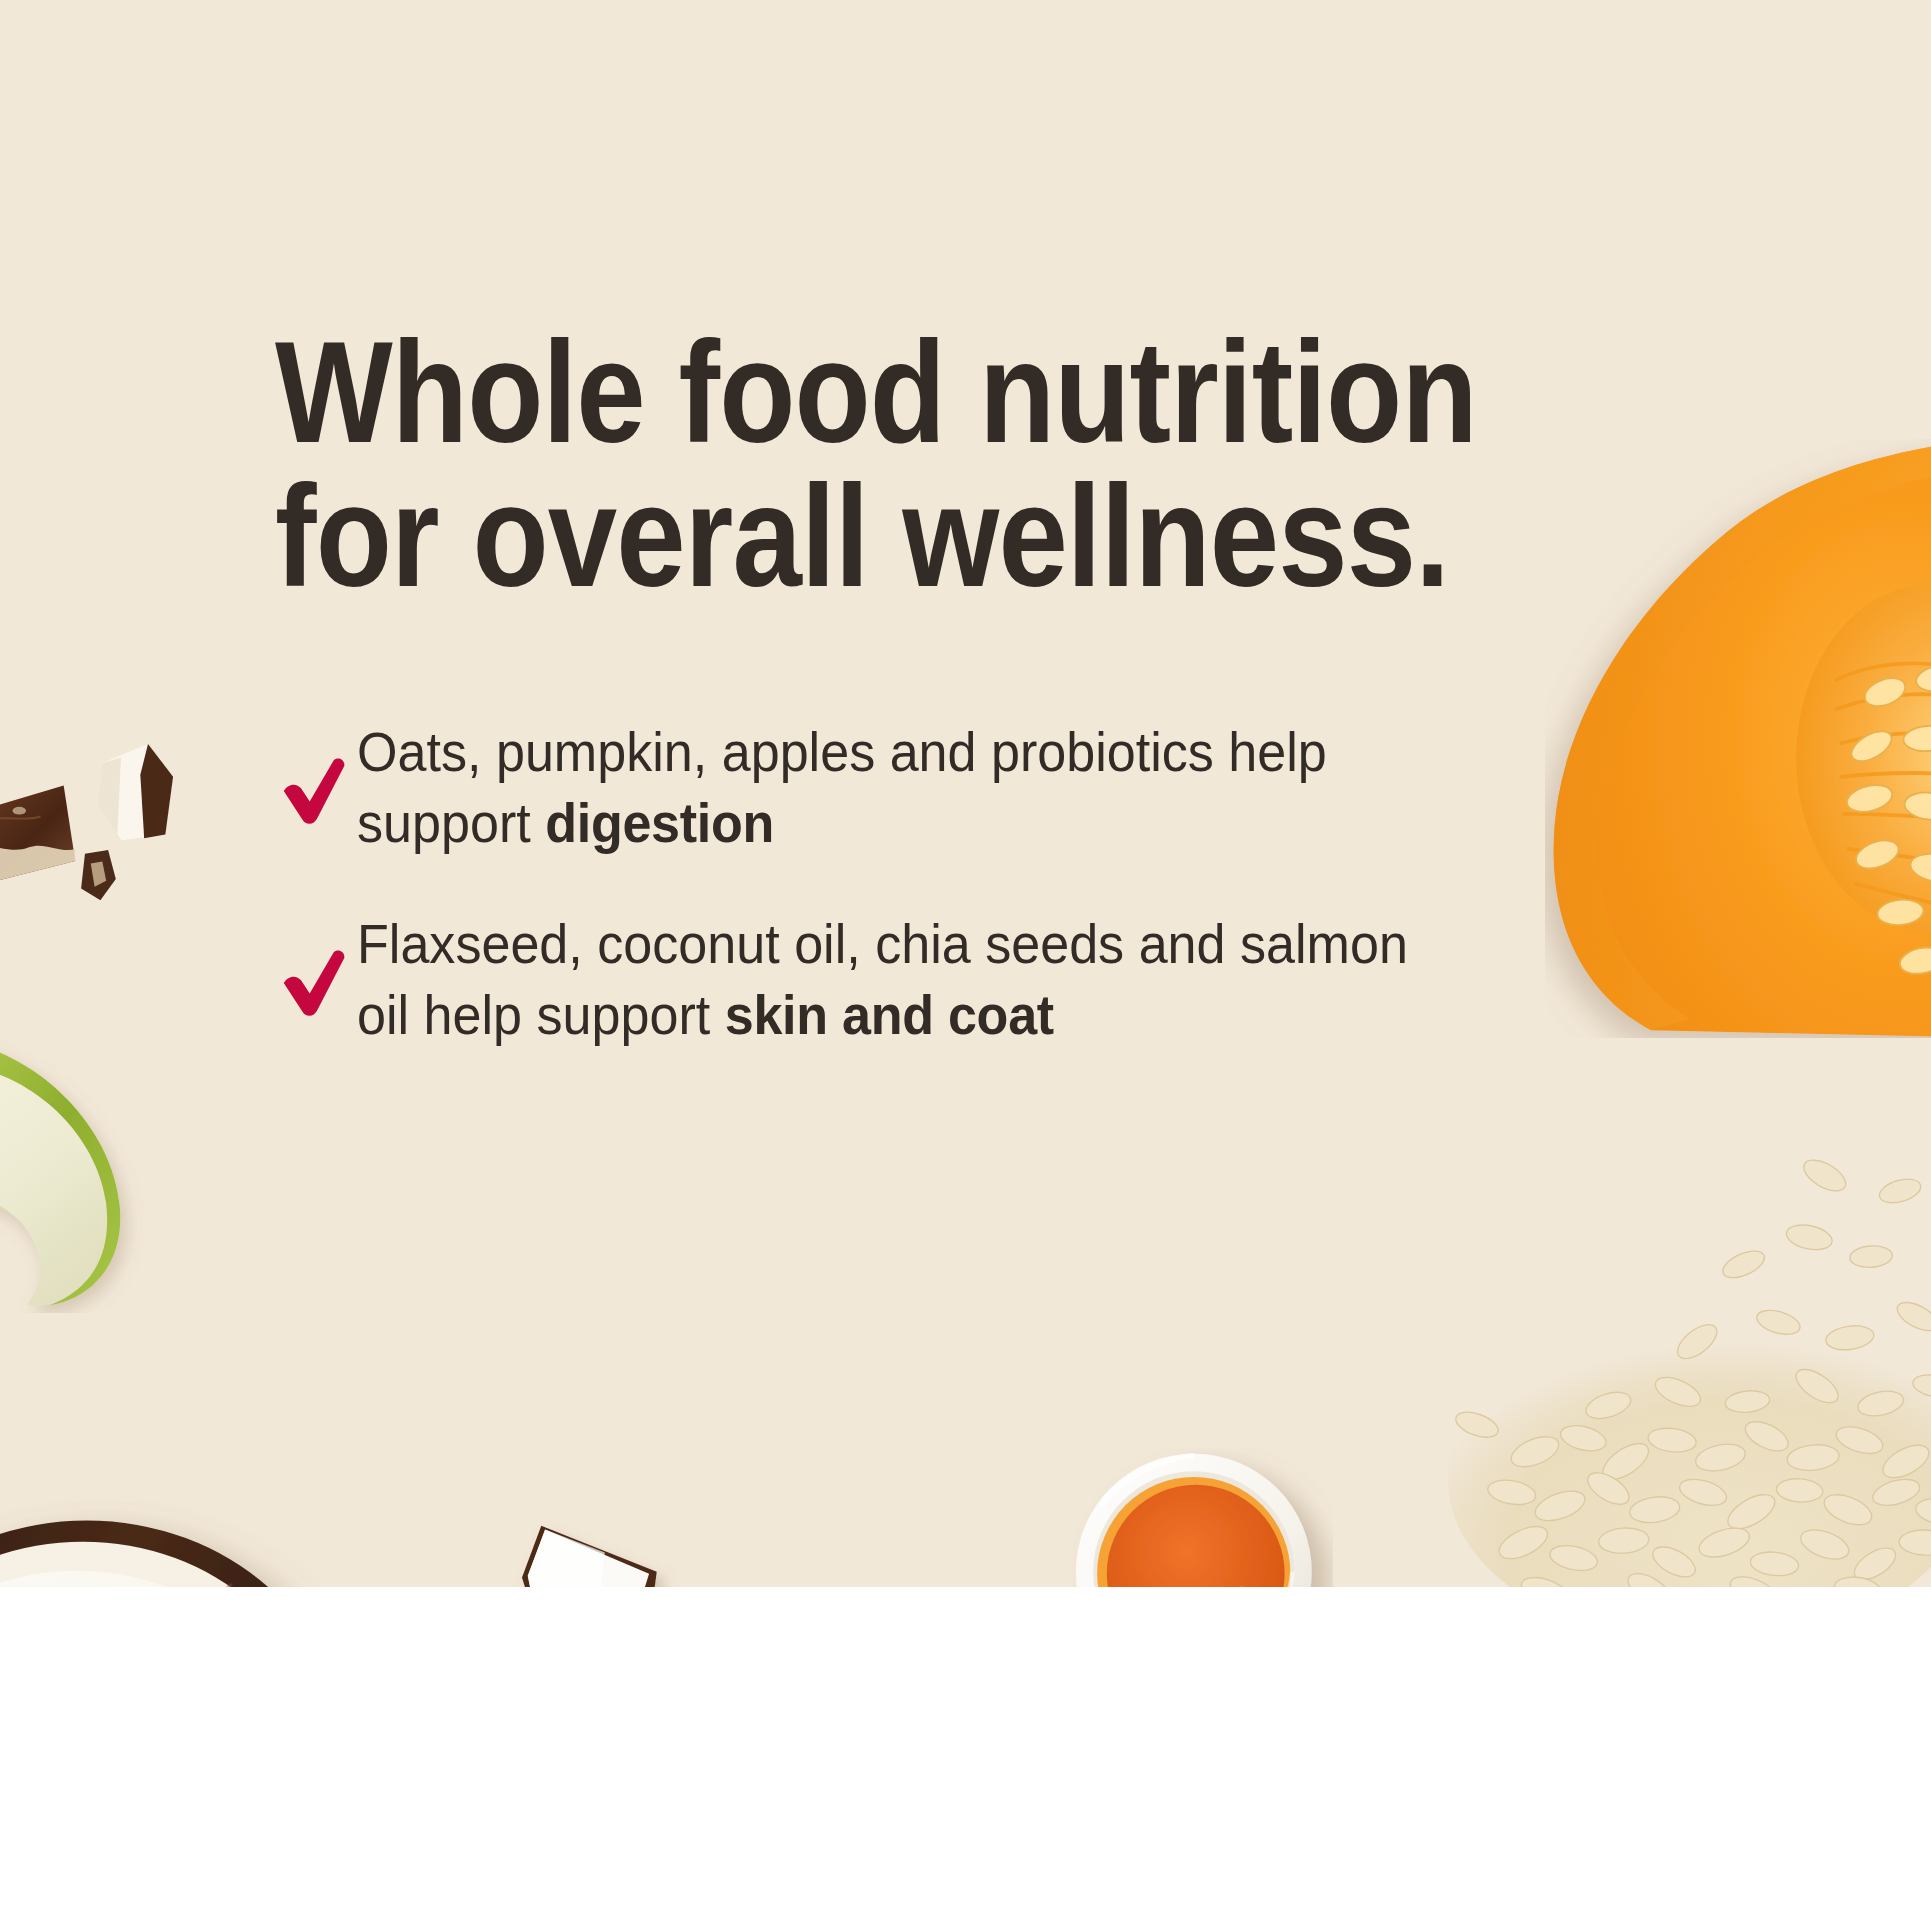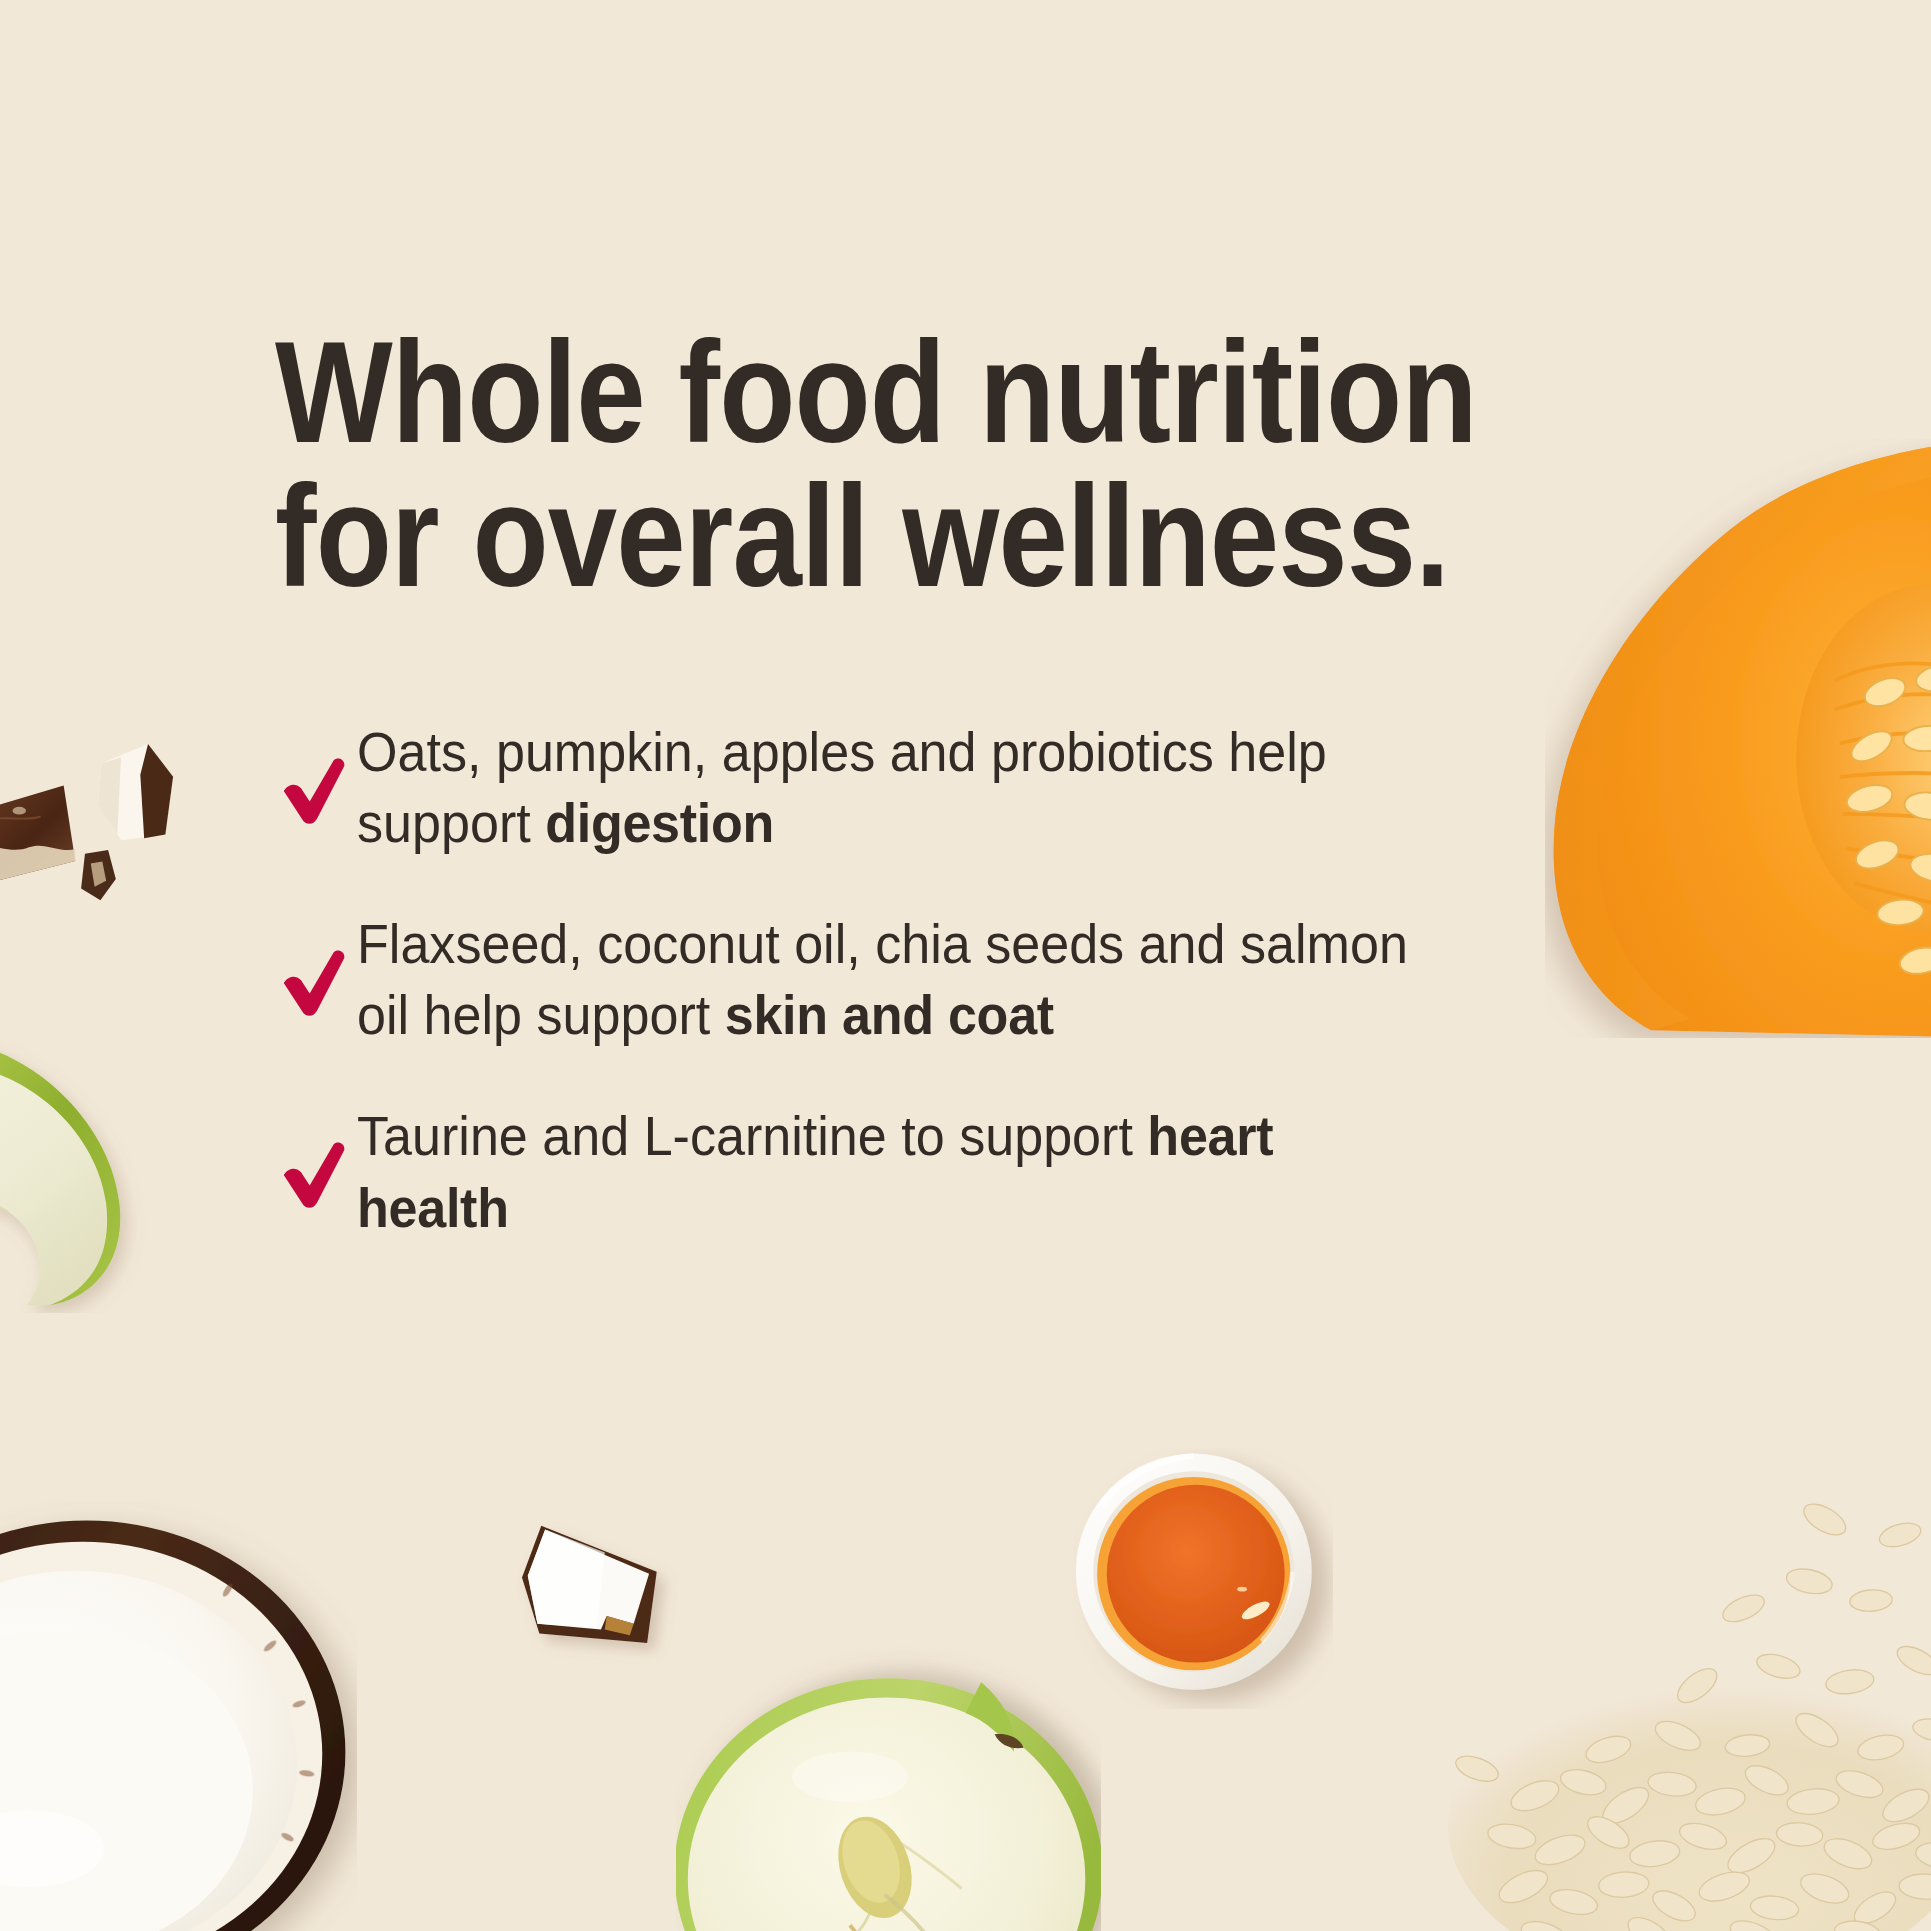--- a/index.html
+++ b/index.html
@@ -9,21 +9,21 @@
   body {
     width: 1931px;
     height: 1931px;
     overflow: hidden;
     font-family: "Liberation Sans", sans-serif;
   }
 
   #canvas {
     position: relative;
     width: 1931px;
-    height: 1931px;
+    height: 1587px;
     background: #F2E8D8;
     overflow: hidden;
   }
 
   
   .headline {
     position: absolute;
     left: 275px;
     top: 224px;
     width: 1410px;
@@ -474,27 +474,17 @@
       <span class="check-icon">
         <svg width="73" height="68" viewBox="0 0 76 70">
           <path d="M6,34 C10,27 18,25 24,31 L33,45 L58,2 C62,-2 70,1 69,8 L41,62 C37,70 29,70 25,63 Z" fill="#C4073E"></path>
         </svg>
       </span>
       <span class="bullet-text">
         <span>Flaxseed, coconut oil, chia seeds and salmon oil help support </span><b>skin and coat</b><span></span>
       </span>
     </li>
 
-    <li class="bullet-row">
-      <span class="check-icon">
-        <svg width="73" height="68" viewBox="0 0 76 70">
-          <path d="M6,34 C10,27 18,25 24,31 L33,45 L58,2 C62,-2 70,1 69,8 L41,62 C37,70 29,70 25,63 Z" fill="#C4073E"></path>
-        </svg>
-      </span>
-      <span class="bullet-text">
-        <span>Taurine and L-carnitine to support </span><b>heart health</b><span></span>
-      </span>
-    </li>
 
   </ul>
 
 </div>
 
 
 </body></html>

